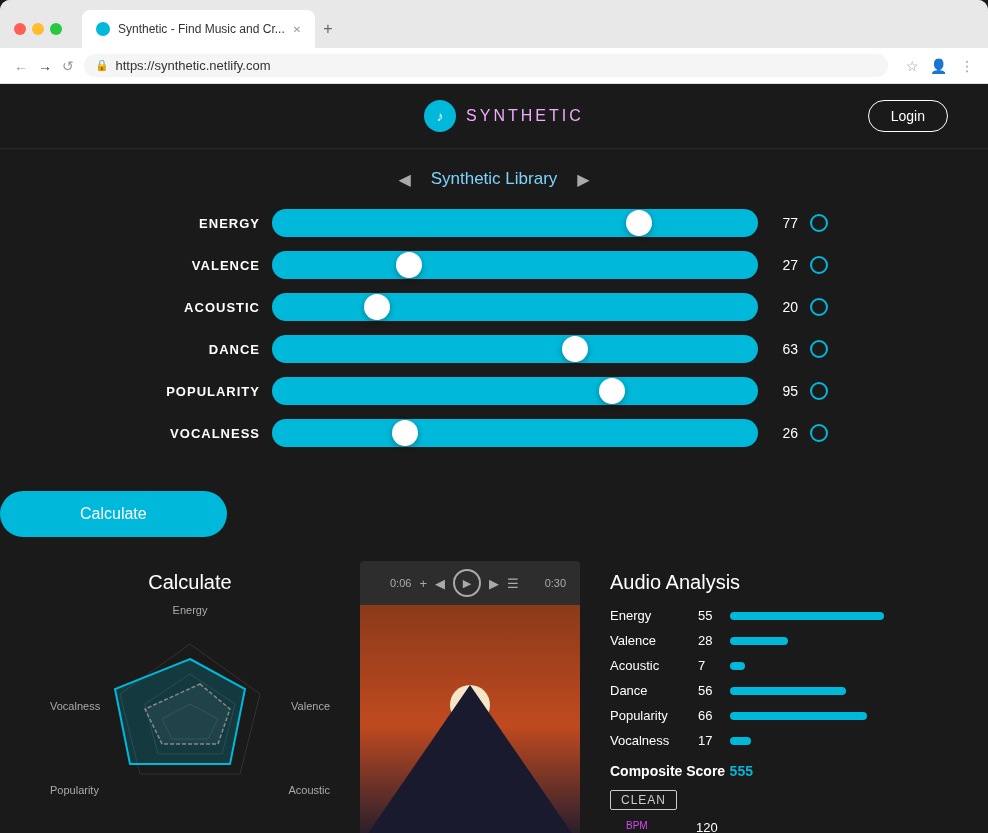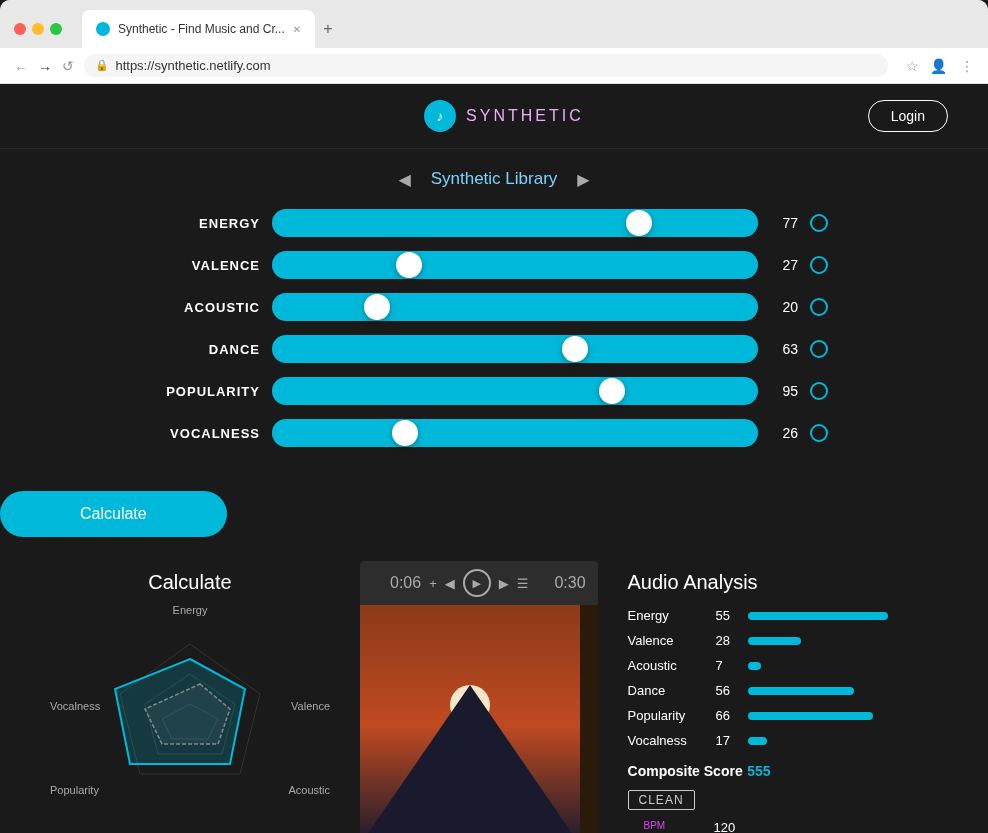--- a/index.html
+++ b/index.html
@@ -248,21 +248,21 @@
       overflow: hidden;
       background: #2a1a0a;
     }
     .player-controls {
       background: #2d2d2d;
       padding: 8px 12px;
       display: flex;
       align-items: center;
       gap: 8px;
     }
-    .time-label { color: #aaa; font-size: 16px; padding-left: 18px; }
+    .time-label { color: #aaa; font-size: 11px; padding-left: 18px; }
     .ctrl-btn { color: #aaa; font-size: 13px; cursor: pointer; background: none; border: none; }
     .play-btn {
       width: 28px; height: 28px;
       border-radius: 50%;
       border: 2px solid #aaa;
       display: flex;
       align-items: center;
       justify-content: center;
       color: #aaa;
       cursor: pointer;

